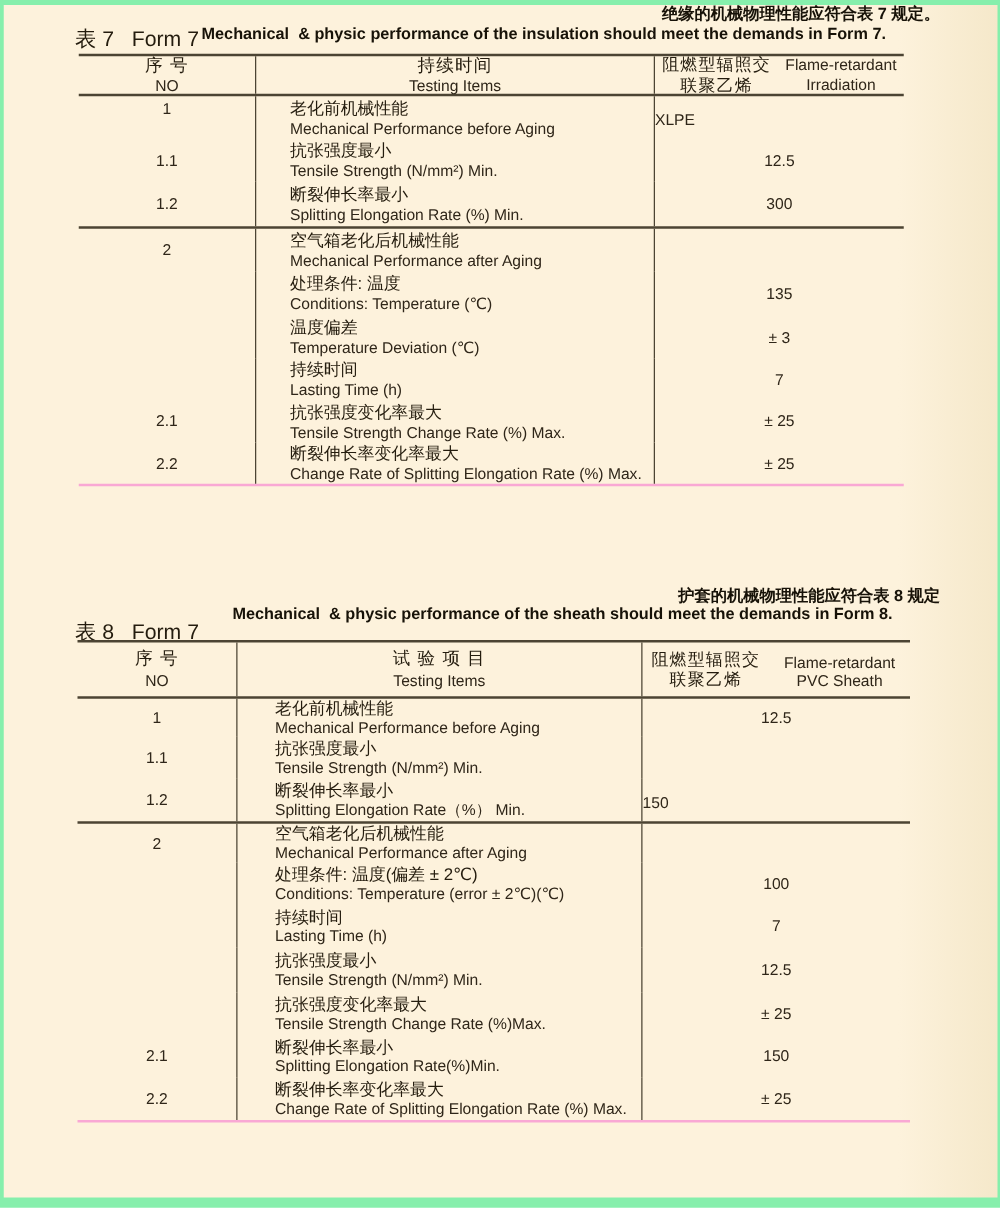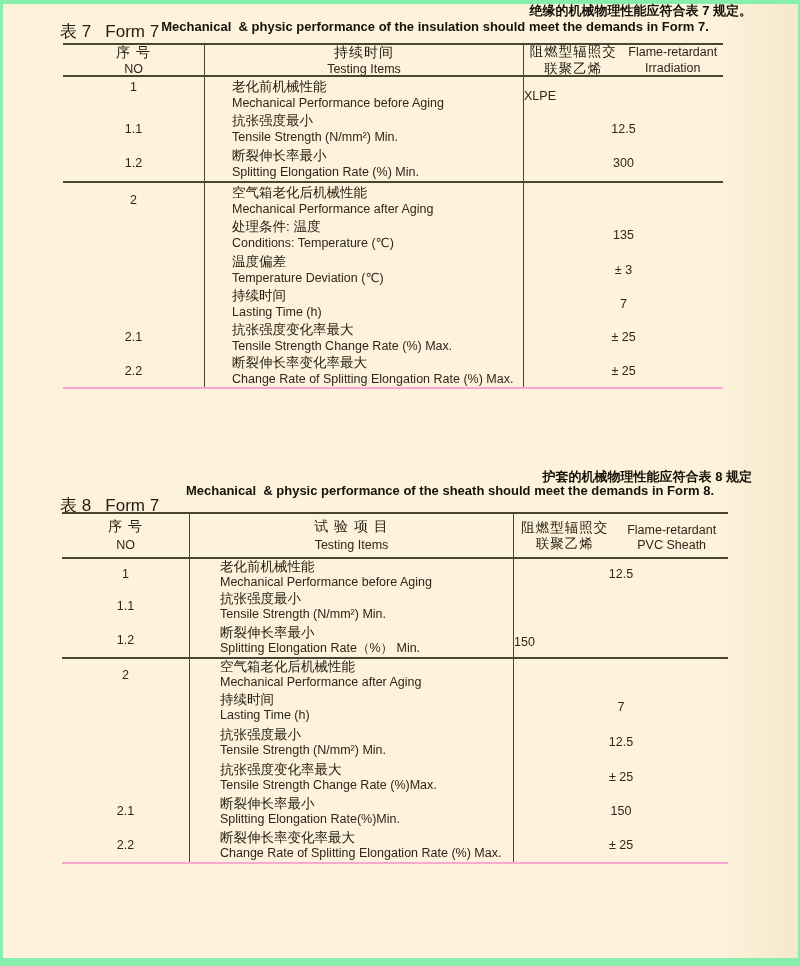--- a/index.html
+++ b/index.html
@@ -249,20 +249,32 @@
         </div>
       <div class="c3">
           <span class="val"></span>
         </div>
     </div>
     <div class="row" style="height:34px;">
       <div class="c1">
           <span class="num"></span>
         </div>
       <div class="c2">
+          <div class="zh">处理条件:  温度(偏差 ± 2℃)</div>
+          <div class="en"> Conditions: Temperature (error ± 2℃)(℃)</div>
+        </div>
+      <div class="c3">
+          <span class="val">100</span>
+        </div>
+    </div>
+    <div class="row" style="height:34px;">
+      <div class="c1">
+          <span class="num"></span>
+        </div>
+      <div class="c2">
           <div class="zh">持续时间</div>
           <div class="en">Lasting Time (h)</div>
         </div>
       <div class="c3">
           <span class="val">7</span>
         </div>
     </div>
     <div class="row" style="height:36px;">
       <div class="c1">
           <span class="num"></span>

